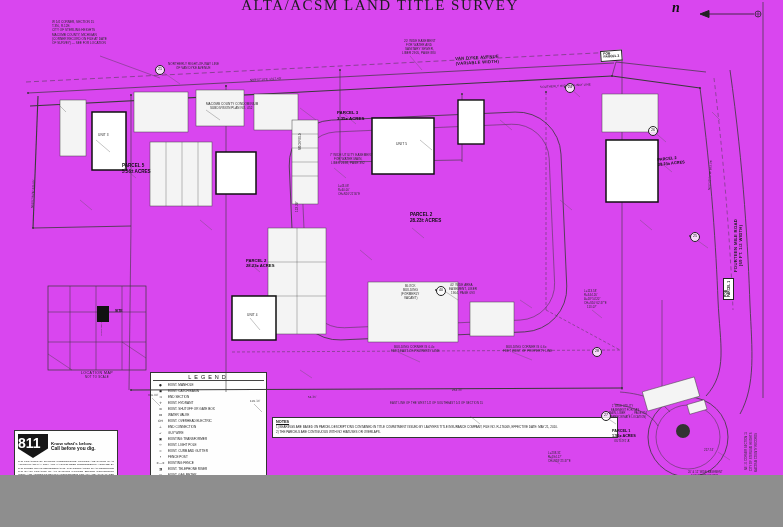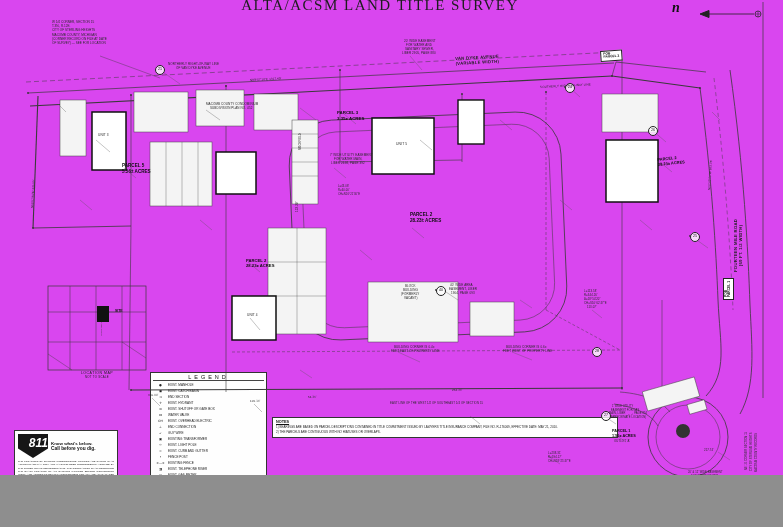--- a/index.html
+++ b/index.html
@@ -26,21 +26,21 @@
   .legend-sym{display:inline-block;width:15px;text-align:center;font-family:"DejaVu Sans",sans-serif;font-size:3.2px;color:#222;}
   .legend-lab{font-size:3.1px;color:#222;white-space:nowrap;}
   .notes{position:absolute;left:272px;top:417px;width:346px;border:.8px solid #333;background:#fefefe;
     box-sizing:border-box;padding:2px 3px;}
   .notes-title{font-size:3.8px;font-weight:bold;text-decoration:underline;color:#111;margin-bottom:1px;}
   .notes-item{font-size:3px;line-height:1.35;color:#222;margin-bottom:1px;}
   .c811{position:absolute;left:14px;top:430px;width:104px;height:97px;border:.8px solid #333;
     background:#fefefe;box-sizing:border-box;padding:3px;}
   .c811-head{display:flex;align-items:center;gap:3px;}
   .shield{width:30px;height:24px;background:#161616;clip-path:polygon(0 0,100% 0,100% 60%,50% 100%,0 60%);
-    color:#fff;font-weight:bold;font-style:italic;font-size:12px;text-align:right;line-height:18px;flex:none;}
+    color:#fff;font-weight:bold;font-size:14px;text-align:left;line-height:18px;flex:none;}
   .know{font-size:4.4px;font-weight:bold;color:#111;line-height:1.3;}
   .call{font-size:4.8px;font-weight:bold;color:#111;}
   .c811-body{font-size:2.5px;line-height:1.3;color:#222;text-align:justify;margin-top:2px;}
   .notice-title{font-size:3.6px;font-weight:bold;color:#111;margin-top:2px;}
   .locmap-caption{position:absolute;left:48px;top:371px;width:98px;text-align:center;font-size:3.5px;
     letter-spacing:.5px;color:#222;line-height:1.3;}
   .locmap-scale{font-size:2.8px;letter-spacing:.3px;}
   .site-label{position:absolute;left:115px;top:309px;font-size:3.4px;color:#111;font-weight:bold;}
   .locmap-road{position:absolute;left:100px;top:336px;font-size:2.4px;color:#333;transform:rotate(-90deg);transform-origin:0 0;white-space:nowrap;}
   .tear{position:absolute;left:0;top:0;width:783px;height:527px;z-index:40;pointer-events:none;

